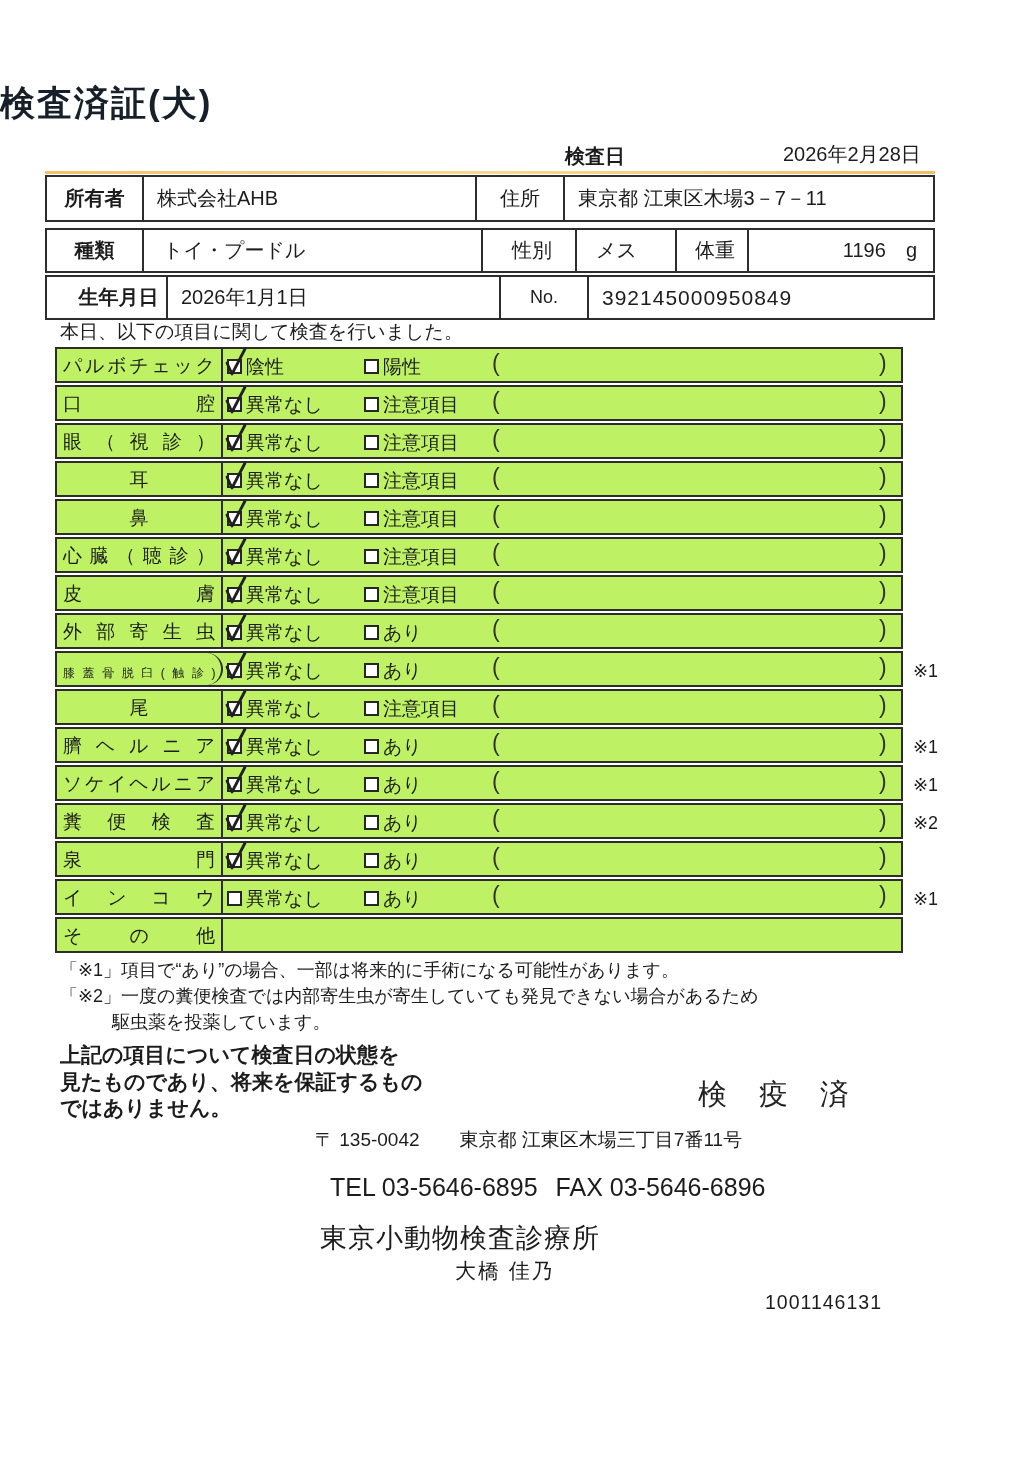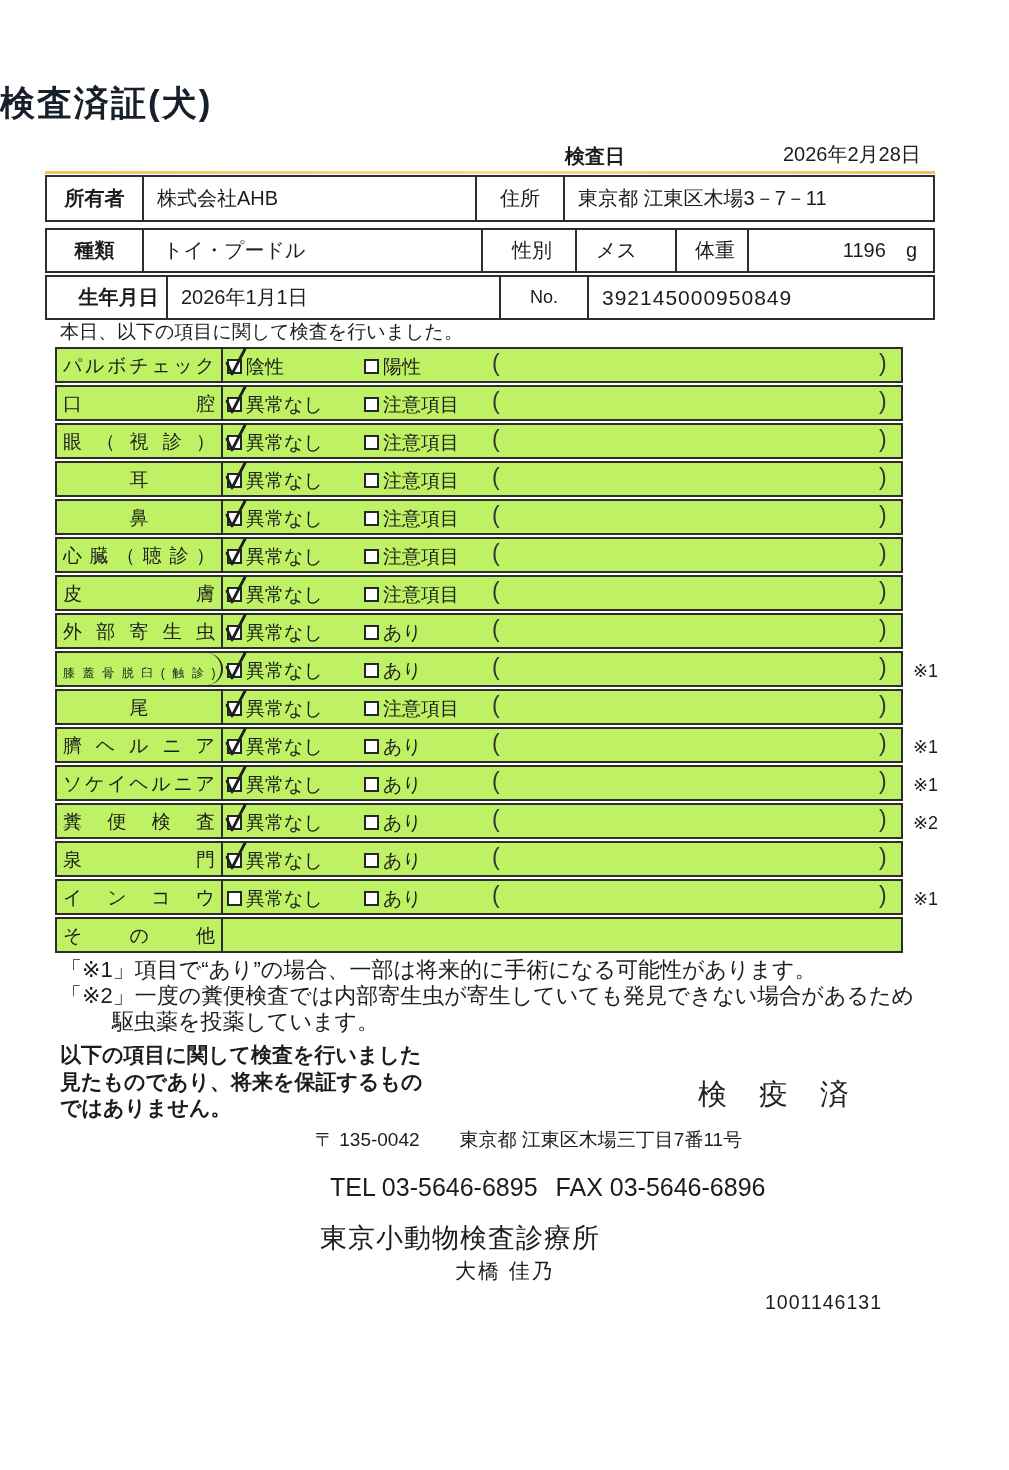--- a/index.html
+++ b/index.html
@@ -57,21 +57,21 @@
   .cb{
     display:block;width:15px;height:15px;box-sizing:border-box;
     border:2px solid #262626;background:#fff;
   }
   .checkmark{position:absolute;left:-4px;top:-13px;width:27px;height:33px;pointer-events:none;}
   .paren{position:absolute;top:1px;font-size:23px;font-weight:300;color:#333;}
   .paren-open{left:269px;}
   .paren-close{left:656px;}
   .note{position:absolute;left:856px;top:7px;font-size:18px;white-space:nowrap;}
   
-  .footnotes{top:957px;left:60px;font-size:22px;line-height:26px;font-weight:500;}
+  .footnotes{top:957px;left:60px;font-size:18px;line-height:26px;font-weight:500;}
   .footnotes .indent{margin-left:52px;}
   .disclaimer{top:1042px;left:60px;font-size:21px;line-height:26.5px;font-weight:600;}
   .quarantine{top:1075px;left:698px;font-size:29px;font-weight:500;letter-spacing:12px;color:#222;}
   .addr{top:1127px;left:315px;font-size:19px;font-weight:500;}
   .addr .gap{display:inline-block;width:40px;}
   .tel{top:1173px;left:330px;font-size:25px;}
   .tel .gap{display:inline-block;width:18px;}
   .clinic{top:1220px;left:320px;font-size:27px;font-weight:500;letter-spacing:1px;}
   .vet{top:1257px;left:455px;font-size:21px;font-weight:500;letter-spacing:2px;}
   .serial{top:1291px;left:765px;font-size:19.5px;letter-spacing:1px;}
@@ -455,21 +455,21 @@
       </div>
     </div>
 
   <div class="abs footnotes">
     <div>「※1」項目で“あり”の場合、一部は将来的に手術になる可能性があります。</div>
     <div>「※2」一度の糞便検査では内部寄生虫が寄生していても発見できない場合があるため</div>
     <div class="indent">駆虫薬を投薬しています。</div>
   </div>
 
   <div class="abs disclaimer">
-    <div>以下の項目に関して検査を行いました</div>
+    <div>上記の項目について検査日の状態を</div>
     <div>見たものであり、将来を保証するもの</div>
     <div>ではありません。</div>
   </div>
 
   <div class="abs quarantine">検 疫 済</div>
 
   <div class="abs addr">
     <span>〒 135-0042</span><span class="gap"></span><span>東京都 江東区木場三丁目7番11号</span>
   </div>
 

